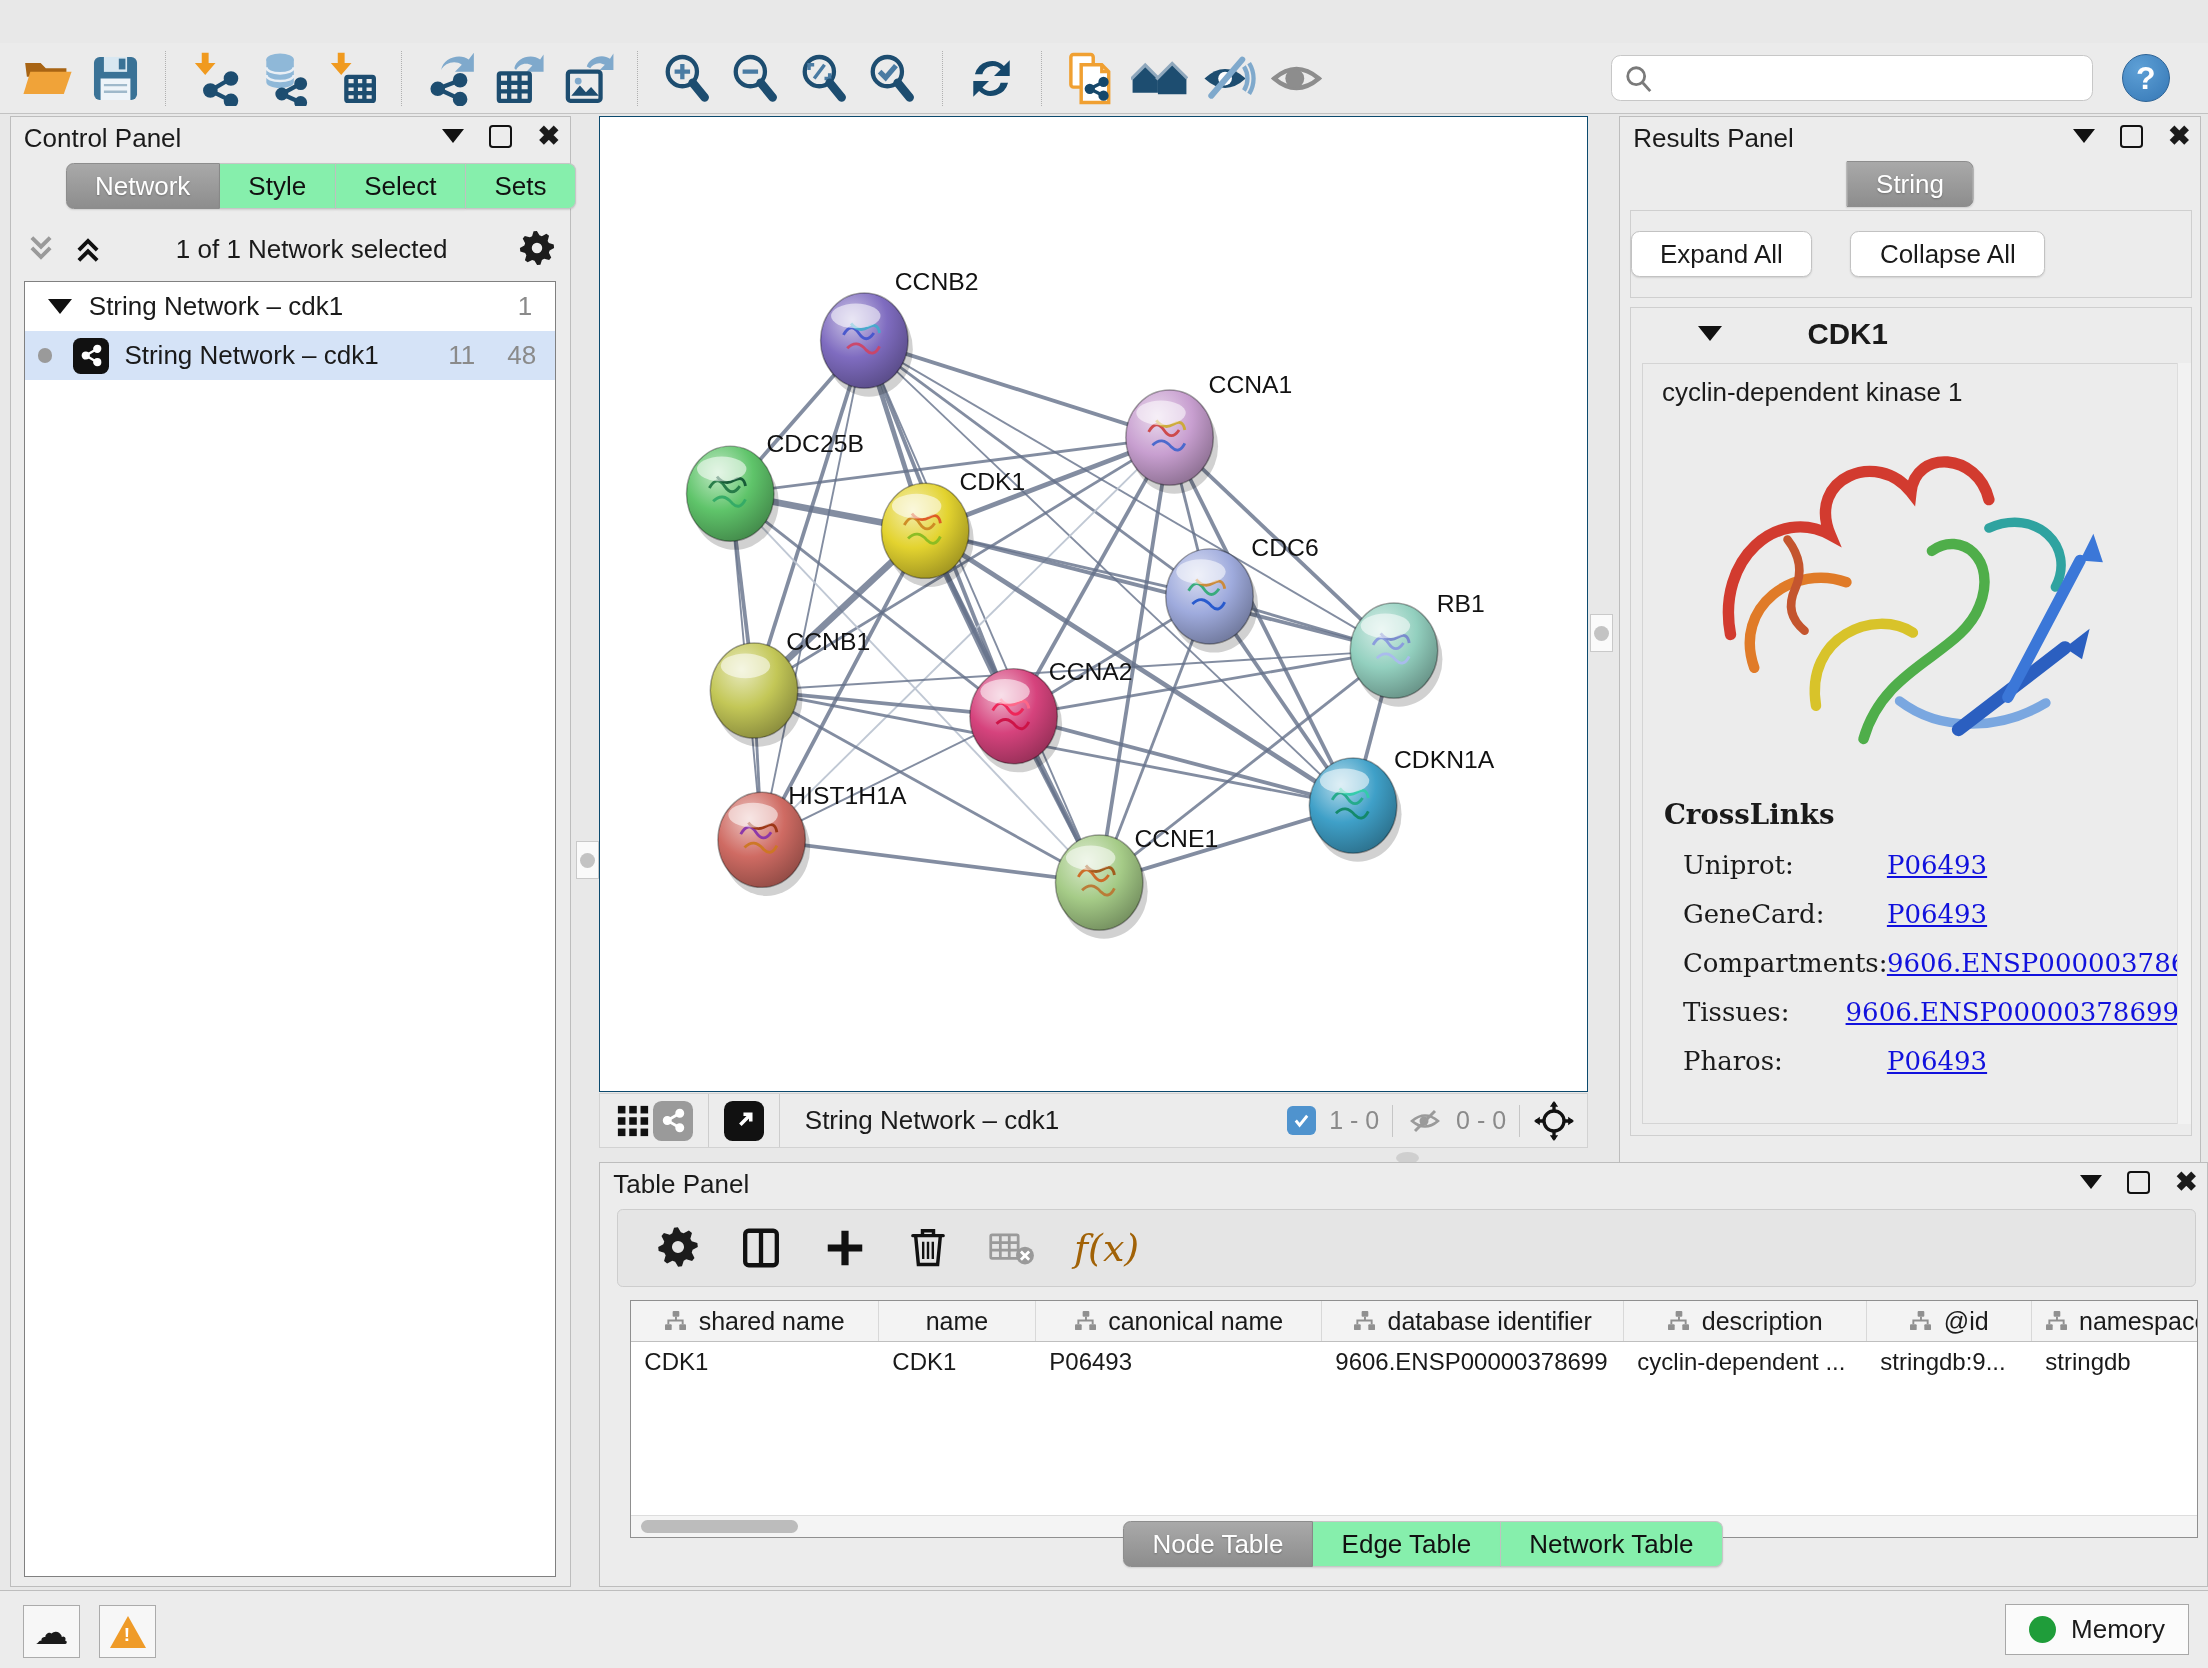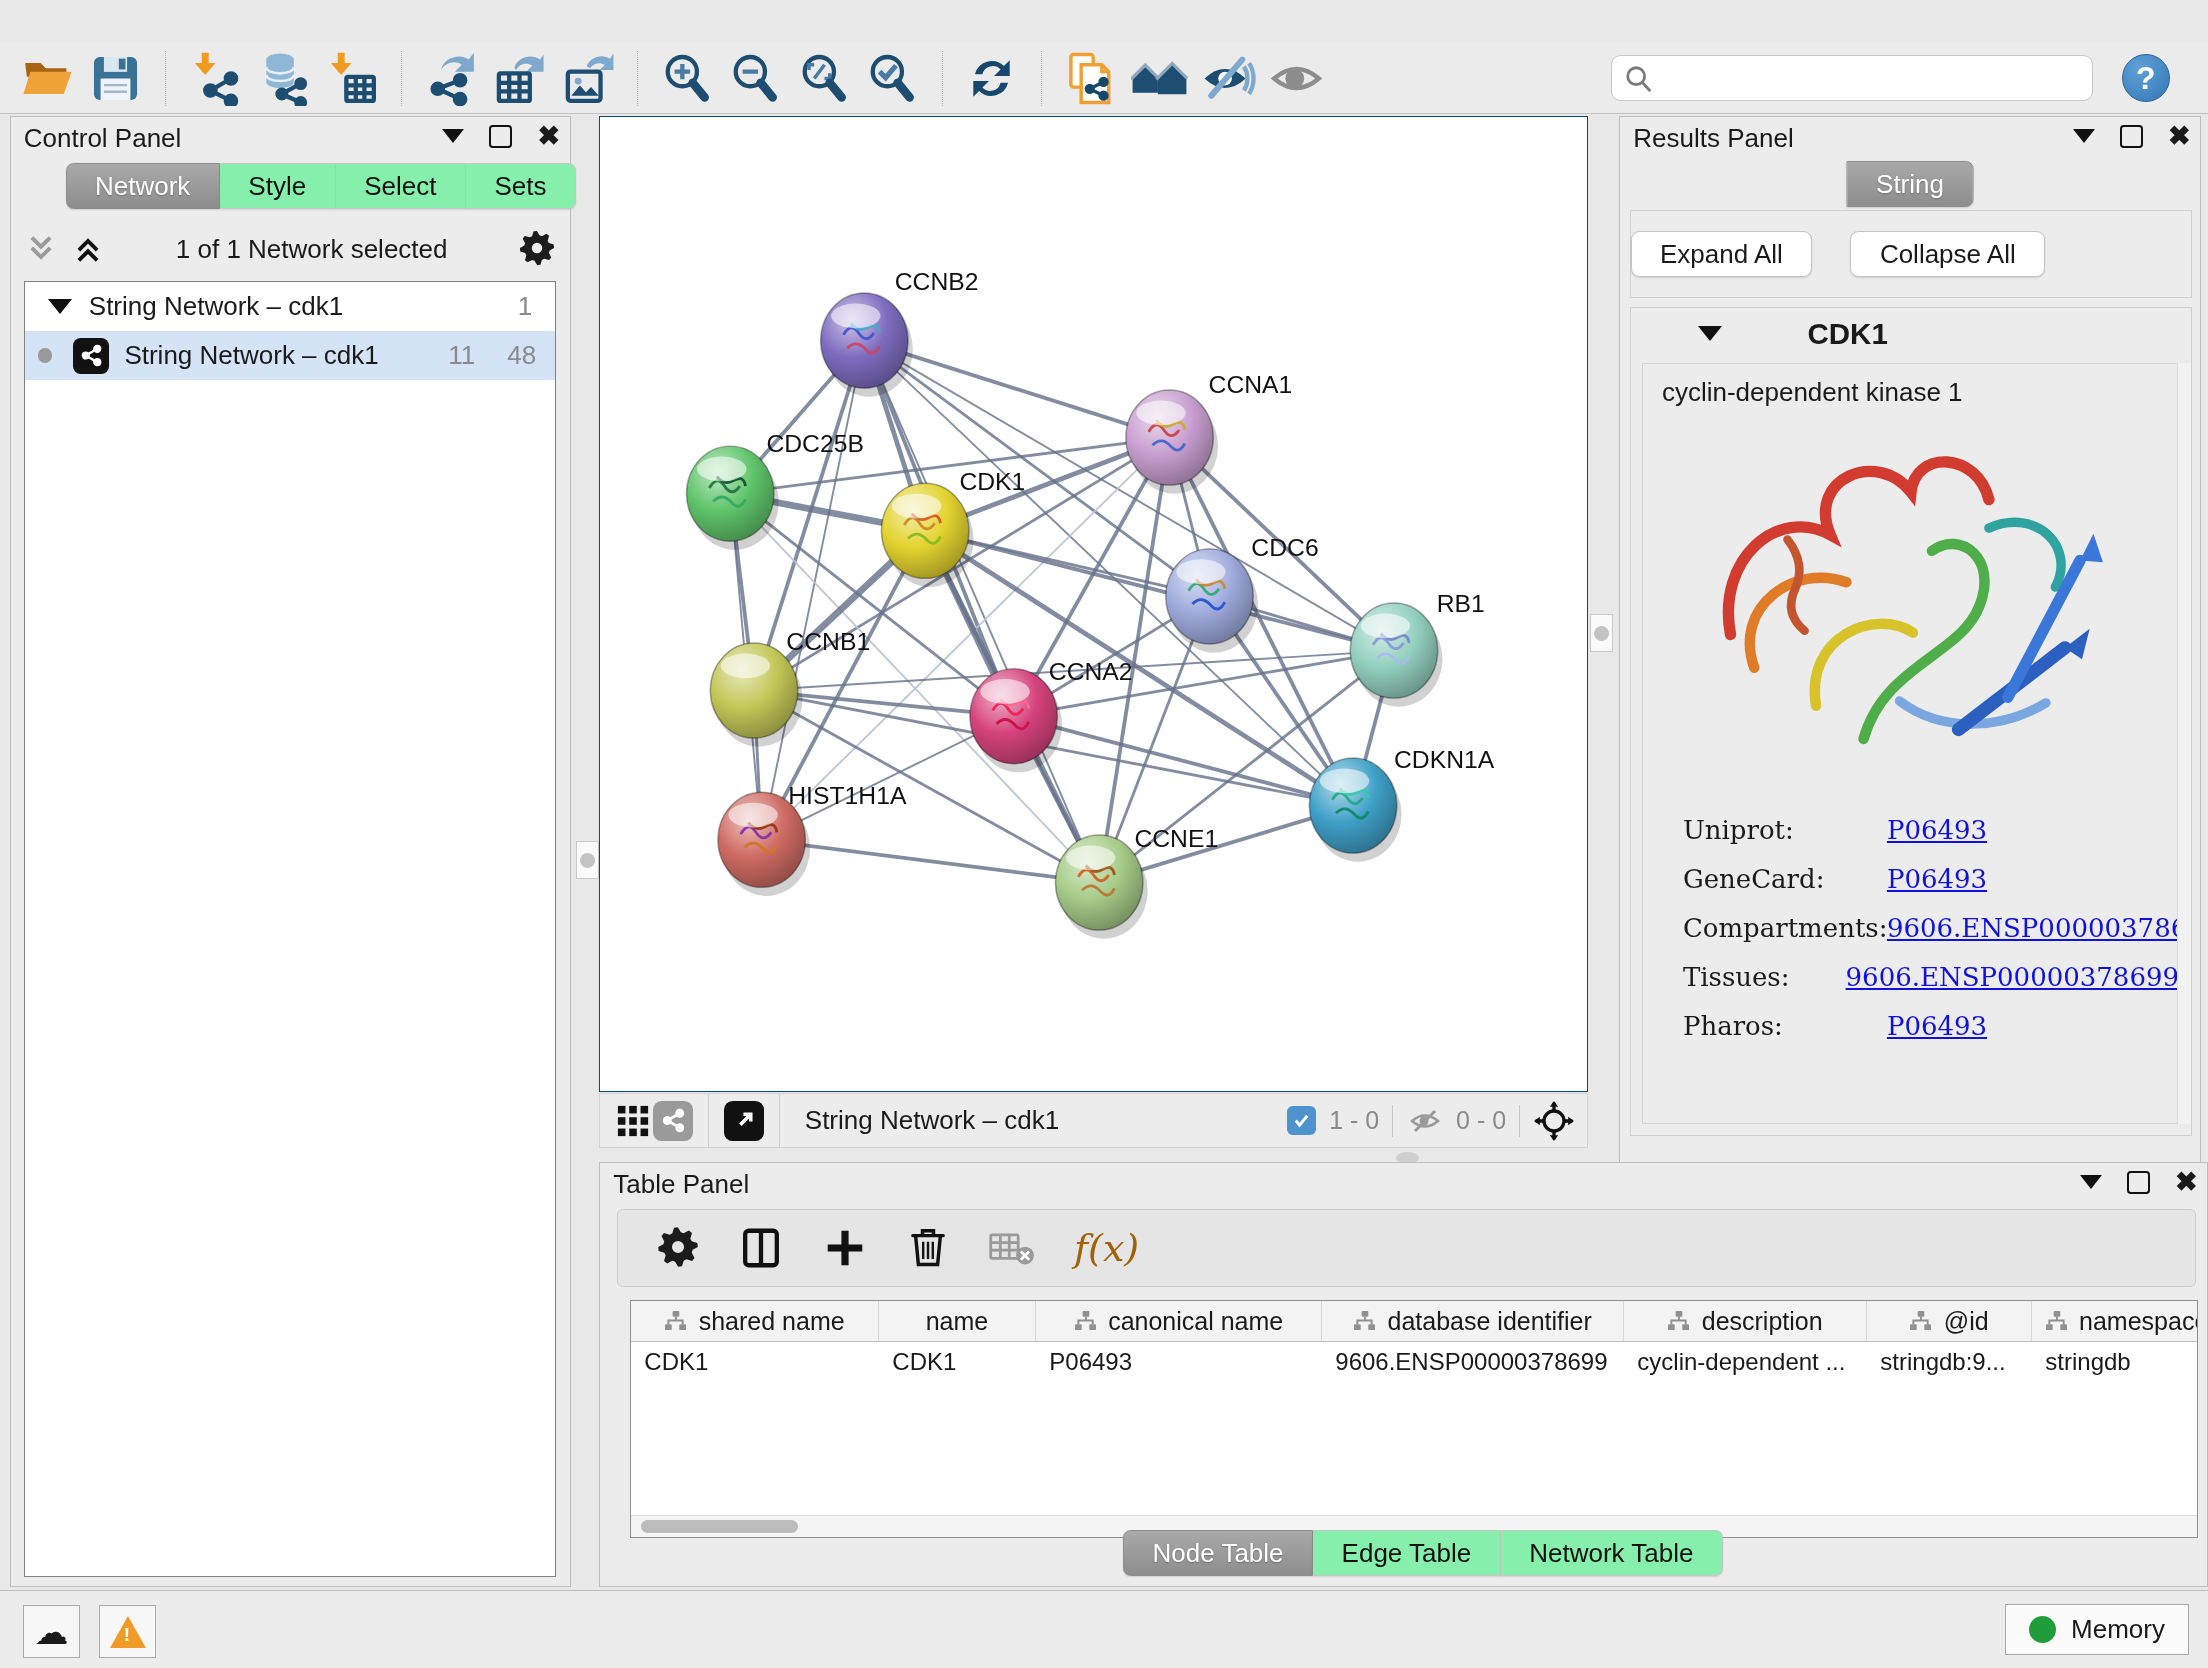--- a/index.html
+++ b/index.html
@@ -106,21 +106,21 @@
   .tbl-grid{position:absolute;left:30px;right:9.5px;top:137px;height:236px;background:#fff;
             border:1.9px solid #8f8f8f;overflow:hidden;}
   .thead{display:flex;height:40px;background:#f3f3f3;border-bottom:1.9px solid #bfbfbf;}
   .th{display:flex;align-items:center;justify-content:center;gap:11.4px;font-size:25px;
       border-right:1px solid #d8d8d8;box-sizing:border-box;flex:0 0 auto;overflow:hidden;white-space:nowrap;}
   .trow{display:flex;height:40px;}
   .td{display:flex;align-items:center;font-size:24px;padding-left:13.3px;box-sizing:border-box;
       flex:0 0 auto;overflow:hidden;white-space:nowrap;}
   .hscroll{position:absolute;left:0;right:0;bottom:0;height:21px;background:#f4f4f4;border-top:1px solid #ddd;}
   .hthumb{position:absolute;left:9.5px;top:3.8px;width:157px;height:13.3px;border-radius:6.7px;background:#bcbcbc;}
-  #tbl-tabs{position:absolute;left:523px;bottom:10px;}
+  #tbl-tabs{position:absolute;left:523px;bottom:19px;}
   
   #statusbar{position:absolute;left:0;top:1590px;width:100%;height:78px;background:#ececec;
              border-top:1px solid #bdbdbd;}
   .sb-box{position:absolute;top:14.3px;width:55px;height:51px;background:#f7f7f7;border:1px solid #ababab;
           display:flex;align-items:center;justify-content:center;}
   .warn-tri{position:relative;width:0;height:0;border-left:18px solid transparent;border-right:18px solid transparent;
             border-bottom:32px solid #ef9b28;}
   .warn-tri span{position:absolute;left:-3.8px;top:8.6px;color:#fff;font-weight:bold;font-size:19px;}
   .mem-btn{position:absolute;right:19px;top:13.3px;height:49px;background:#fbfbfb;border:1px solid #a8a8a8;
            display:flex;align-items:center;gap:15px;padding:0 23px;font-size:26px;}
@@ -682,20 +682,21 @@
             <path d="M238 300 C280 332 342 332 392 302" stroke="#7aa7e0" stroke-width="10"></path>
             <path d="M300 330 L412 244" stroke="#2b5fc0" stroke-width="14"></path>
             <path d="M428 152 L352 296" stroke="#3b77d8" stroke-width="12"></path>
             <path d="M120 130 q20 26 8 52 q-12 26 10 44" stroke="#c4552e" stroke-width="9"></path>
           </g>
           <path d="M412 244 l26 -20 -8 32z" fill="#2b5fc0"></path>
           <path d="M428 152 l14 -28 10 30z" fill="#3b77d8"></path>
         </svg>
 
         <div class="xl">
+          <div class="xl-title">CrossLinks</div>
           <div id="xl-rows">
               <div class="xl-row">
                 <span class="lb">Uniprot:</span>
                 <span class="lk">P06493</span>
               </div>
               <div class="xl-row">
                 <span class="lb">GeneCard:</span>
                 <span class="lk">P06493</span>
               </div>
               <div class="xl-row">

